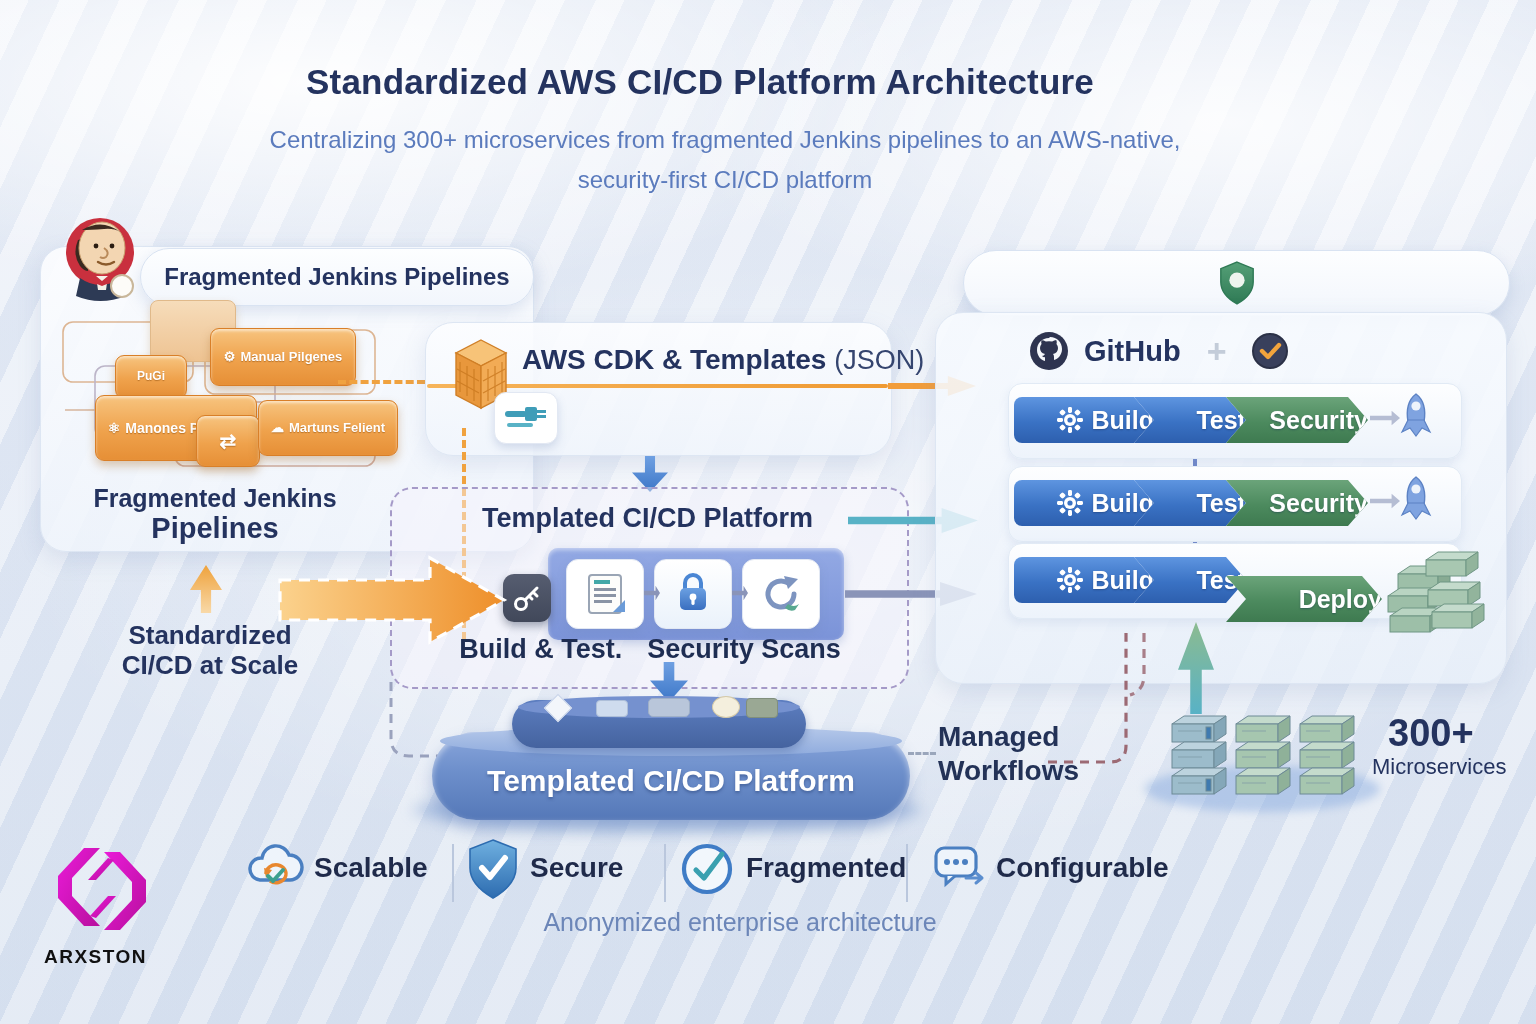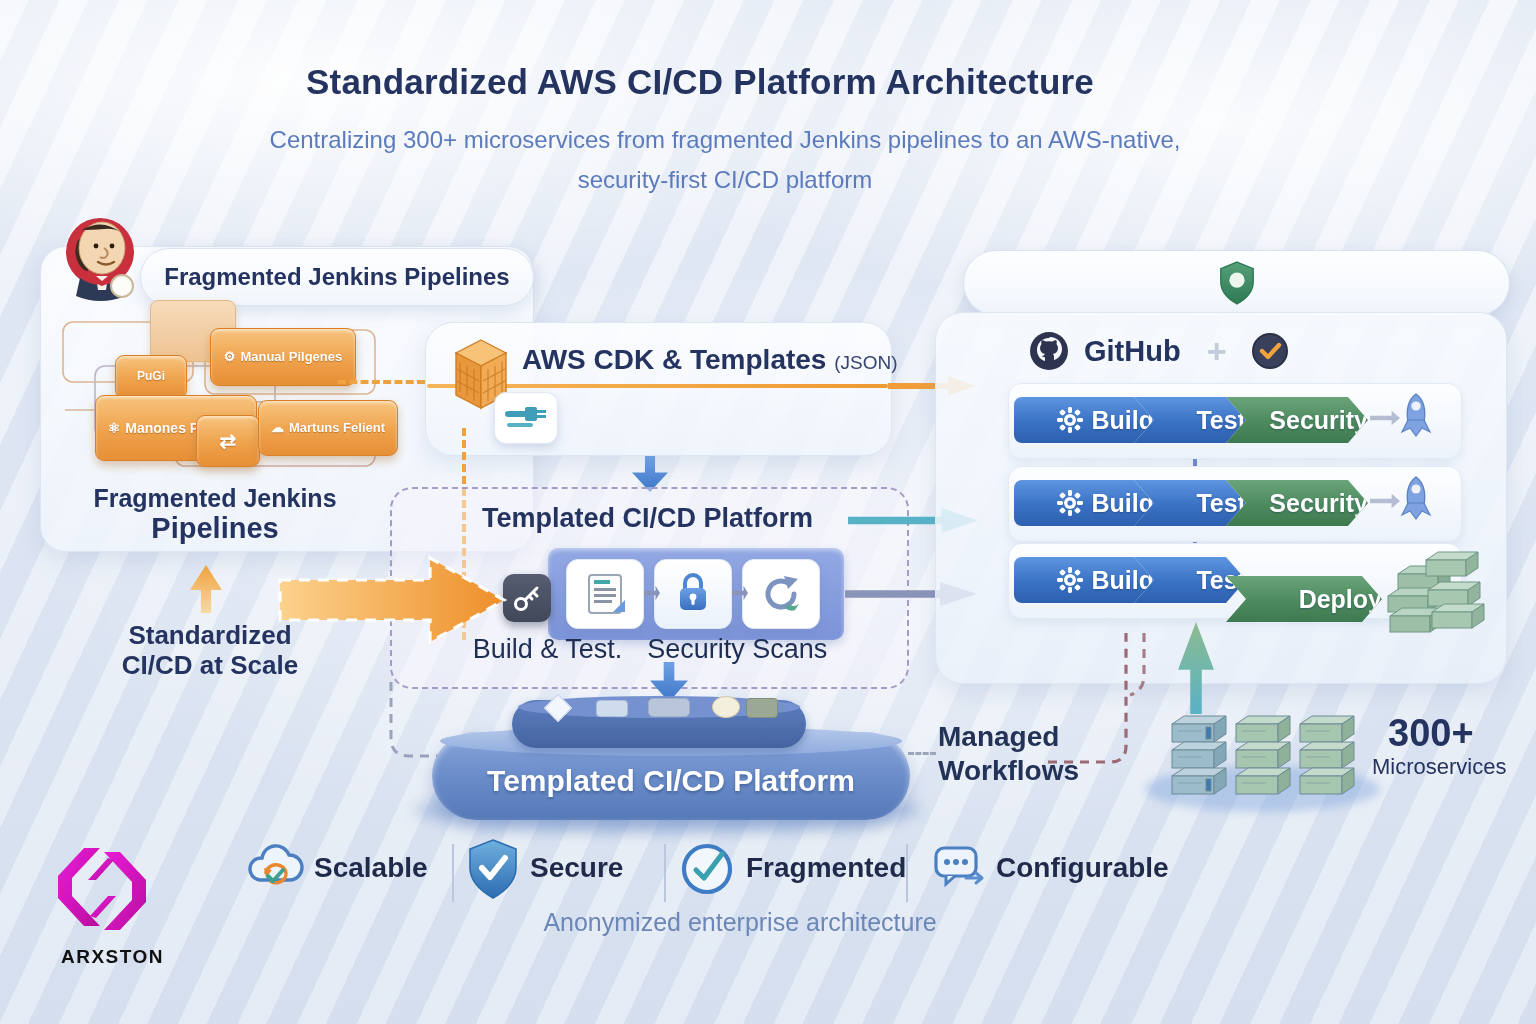--- a/index.html
+++ b/index.html
@@ -117,21 +117,21 @@
     <polygon points="56,17 31,30 31,72 56,59" fill="#f2ab55" stroke="#d07f26" stroke-width="1.4"></polygon>
     <g stroke="#c9781f" stroke-width="1.2" opacity=".8">
       <path d="M10 26 v30 M17 30 v30 M24 33 v32"></path>
       <path d="M52 26 v30 M45 30 v30 M38 33 v32"></path>
       <path d="M7 33 l22 12 M7 45 l22 12 M55 33 l-22 12 M55 45 l-22 12"></path>
     </g>
   </svg>
 
   <div class="abs navy" style="left:522px;top:344px;font-size:28px;font-weight:700;">
     <span>AWS CDK &amp; Templates</span>
-    <span style="font-size:19px;font-weight:400;color:#35456f;">(JSON)</span>
+    <span style="font-size:27px;font-weight:400;color:#35456f;">(JSON)</span>
   </div>
 
   <div class="cardw" style="left:494px;top:392px;width:62px;height:50px;">
     <svg width="46" height="30" viewBox="0 0 46 30">
       <rect x="2" y="8" width="22" height="6" rx="3" fill="#3f9db8"></rect>
       <rect x="22" y="4" width="12" height="14" rx="2" fill="#3f9db8"></rect>
       <rect x="34" y="7" width="9" height="3" fill="#3f9db8"></rect>
       <rect x="34" y="12" width="9" height="3" fill="#3f9db8"></rect>
       <rect x="4" y="20" width="26" height="4" rx="2" fill="#58b2c6"></rect>
     </svg>
@@ -183,21 +183,21 @@
     <svg width="46" height="46" viewBox="0 0 46 46">
       <path d="M36 23 a13 13 0 1 1 -6 -11" fill="none" stroke="#7d94c0" stroke-width="5" stroke-linecap="round"></path>
       <polygon points="26,5 40,8 30,18" fill="#7d94c0"></polygon>
       <path d="M30 33 q6 4 11 0 l-4 6 q-5 2 -10 -2 z" fill="#58a890"></path>
     </svg>
   </div>
 
   <div class="rarrow gray" style="left:644px;top:585px;width:16px;height:16px;"></div>
   <div class="rarrow gray" style="left:732px;top:585px;width:16px;height:16px;"></div>
 
-  <div class="abs" style="left:420px;top:634px;width:460px;text-align:center;font-size:27px;font-weight:400;color:#1e2d52;">
+  <div class="abs" style="left:420px;top:634px;width:460px;text-align:center;font-size:27px;font-weight:700;color:#1e2d52;">
     <span>Build &amp; Test.</span>
     <span style="display:inline-block;width:10px;"></span>
     <span>Security Scans</span>
   </div>
 
   <div class="darrow" style="left:650px;top:662px;width:38px;height:40px;"></div>
 
   <div class="rarrow teal" style="left:848px;top:507px;width:130px;height:27px;"></div>
   <div class="rarrow gray" style="left:845px;top:581px;width:132px;height:26px;"></div>
 
@@ -478,15 +478,15 @@
         <linearGradient id="mg" x1="0" y1="0" x2="1" y2="1">
           <stop offset="0" stop-color="#ea1bd8"></stop>
           <stop offset="1" stop-color="#b80f9e"></stop>
         </linearGradient>
       </defs>
     <path d="M34 6 H50 L22 36 V54 L50 84 H34 L8 56 V34 Z" fill="url(#mg)"></path>
     <path d="M70 10 H54 L82 40 V58 L54 88 H70 L96 60 V38 Z" fill="url(#mg)"></path>
     <path d="M58 16 L38 38 L46 38 L64 18 Z" fill="url(#mg)"></path>
     <path d="M46 76 L66 54 L58 54 L40 74 Z" fill="url(#mg)"></path>
   </svg>
-  <div class="abs" style="left:44px;top:946px;width:120px;text-align:right;font-size:19px;font-weight:700;letter-spacing:1.5px;color:#111;">ARXSTON</div>
+  <div class="abs" style="left:44px;top:946px;width:120px;text-align:left;font-size:19px;font-weight:700;letter-spacing:1.5px;color:#111;">ARXSTON</div>
 
 </div>
 
 </body></html>

